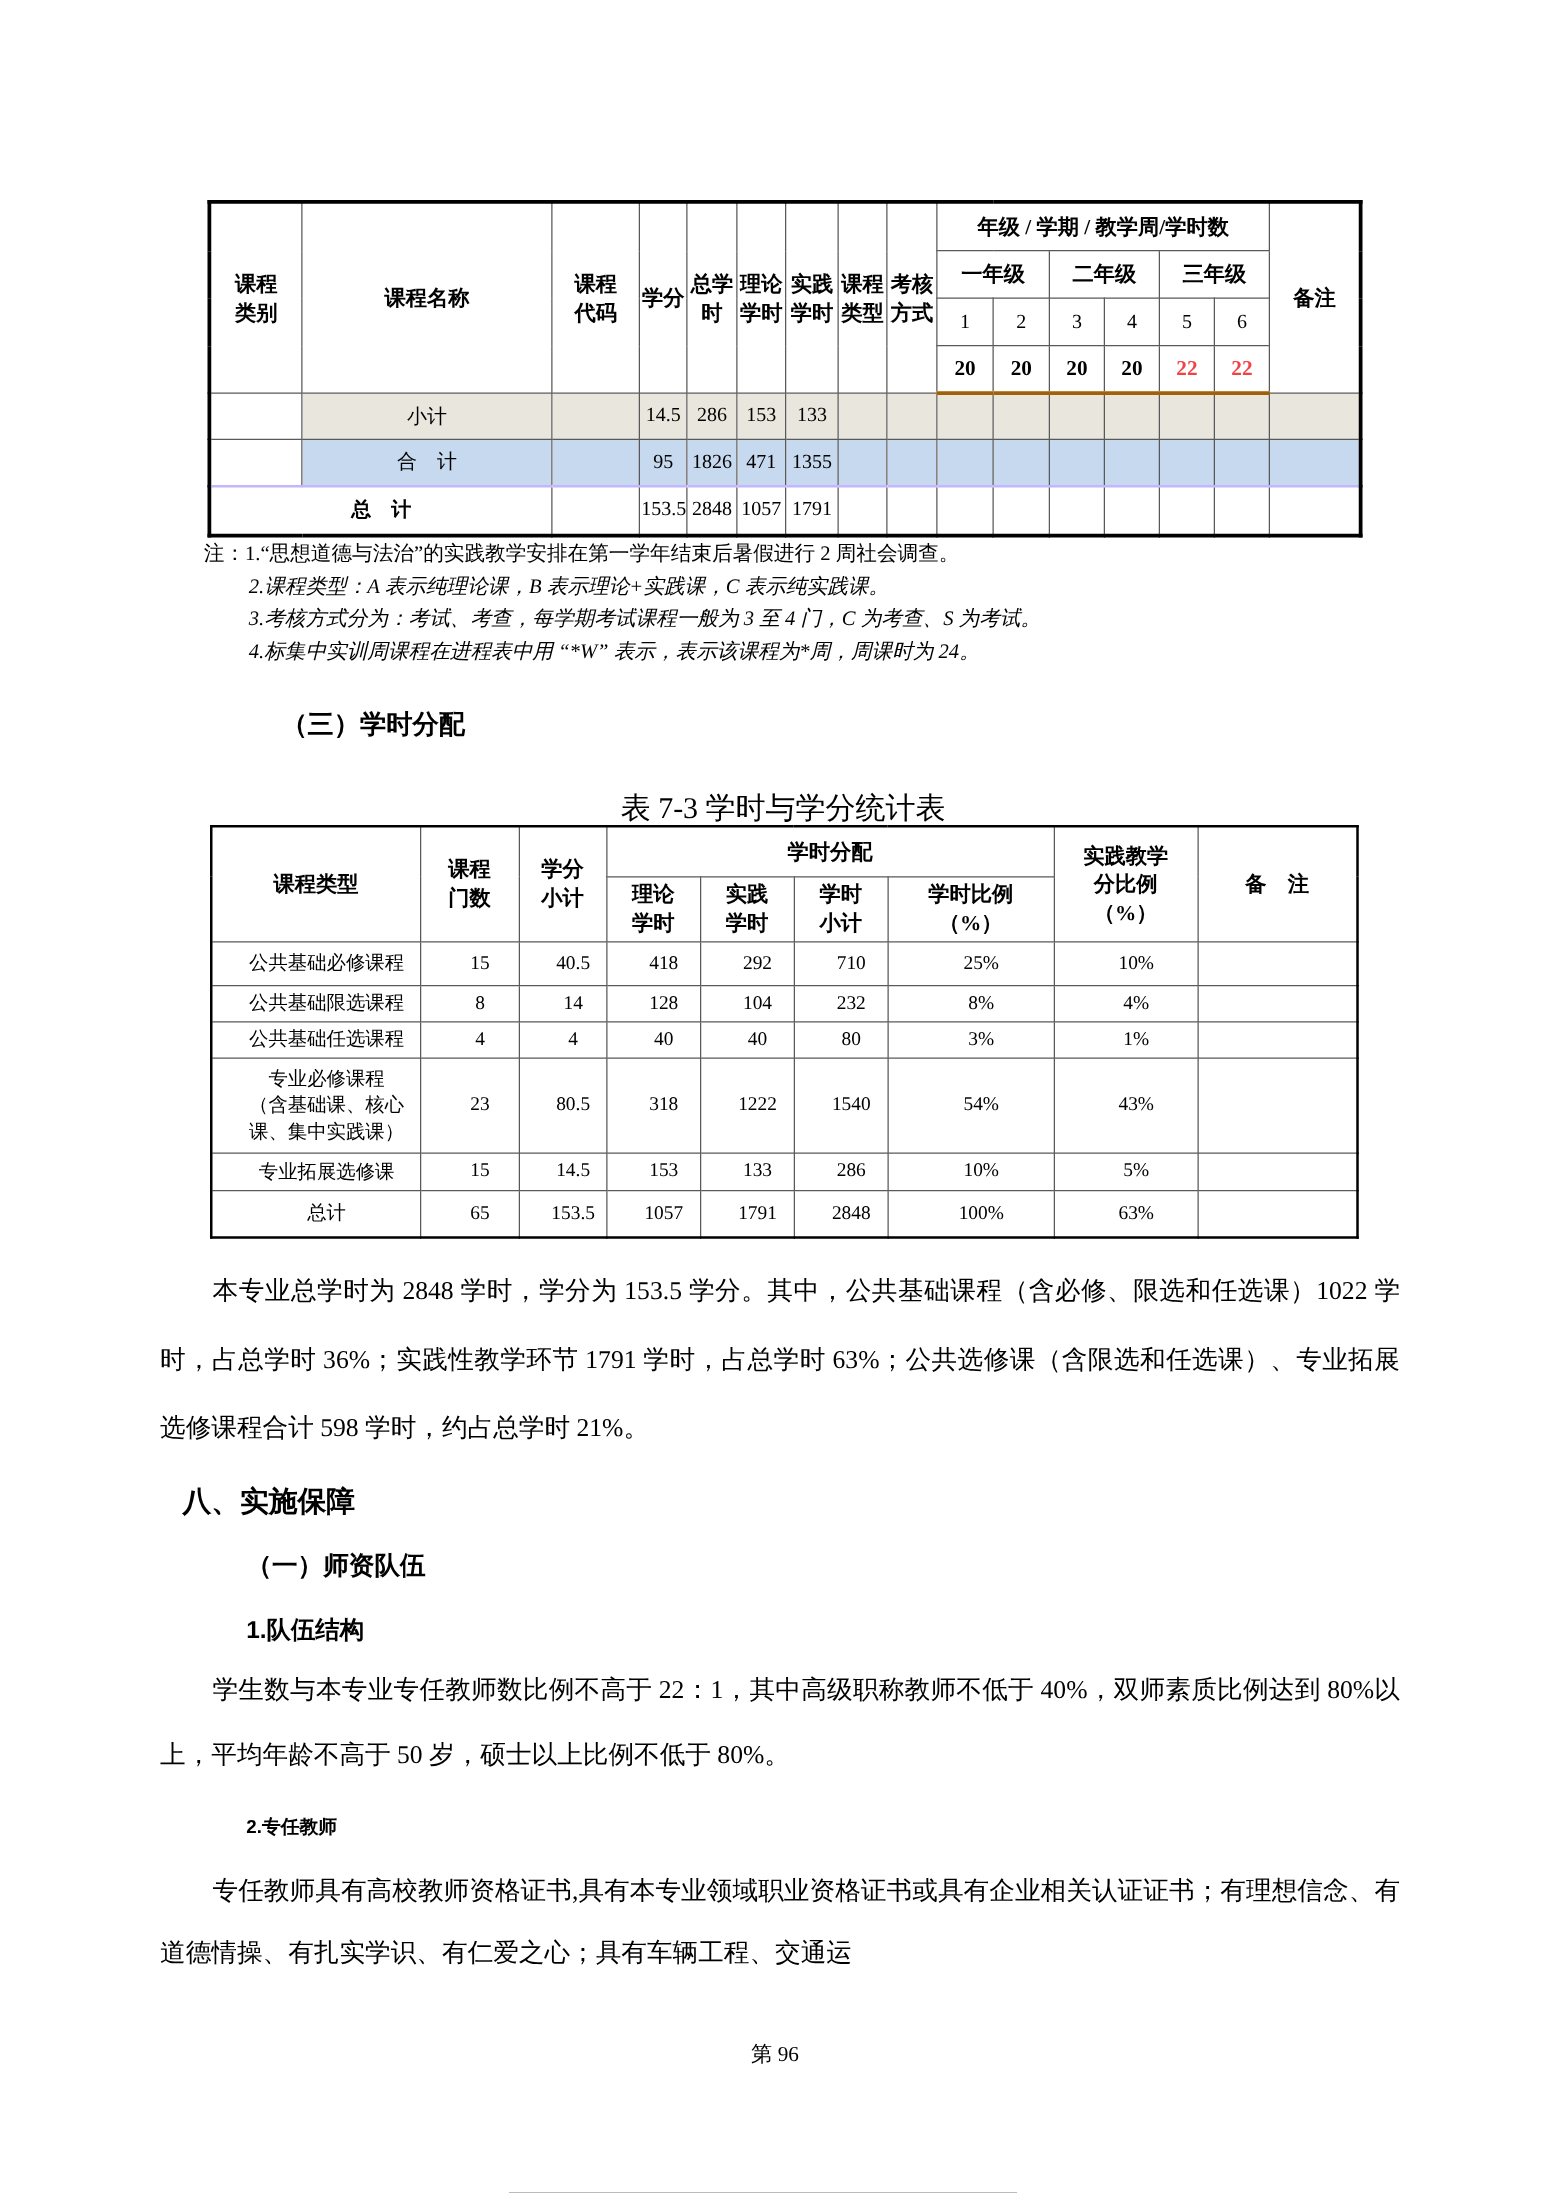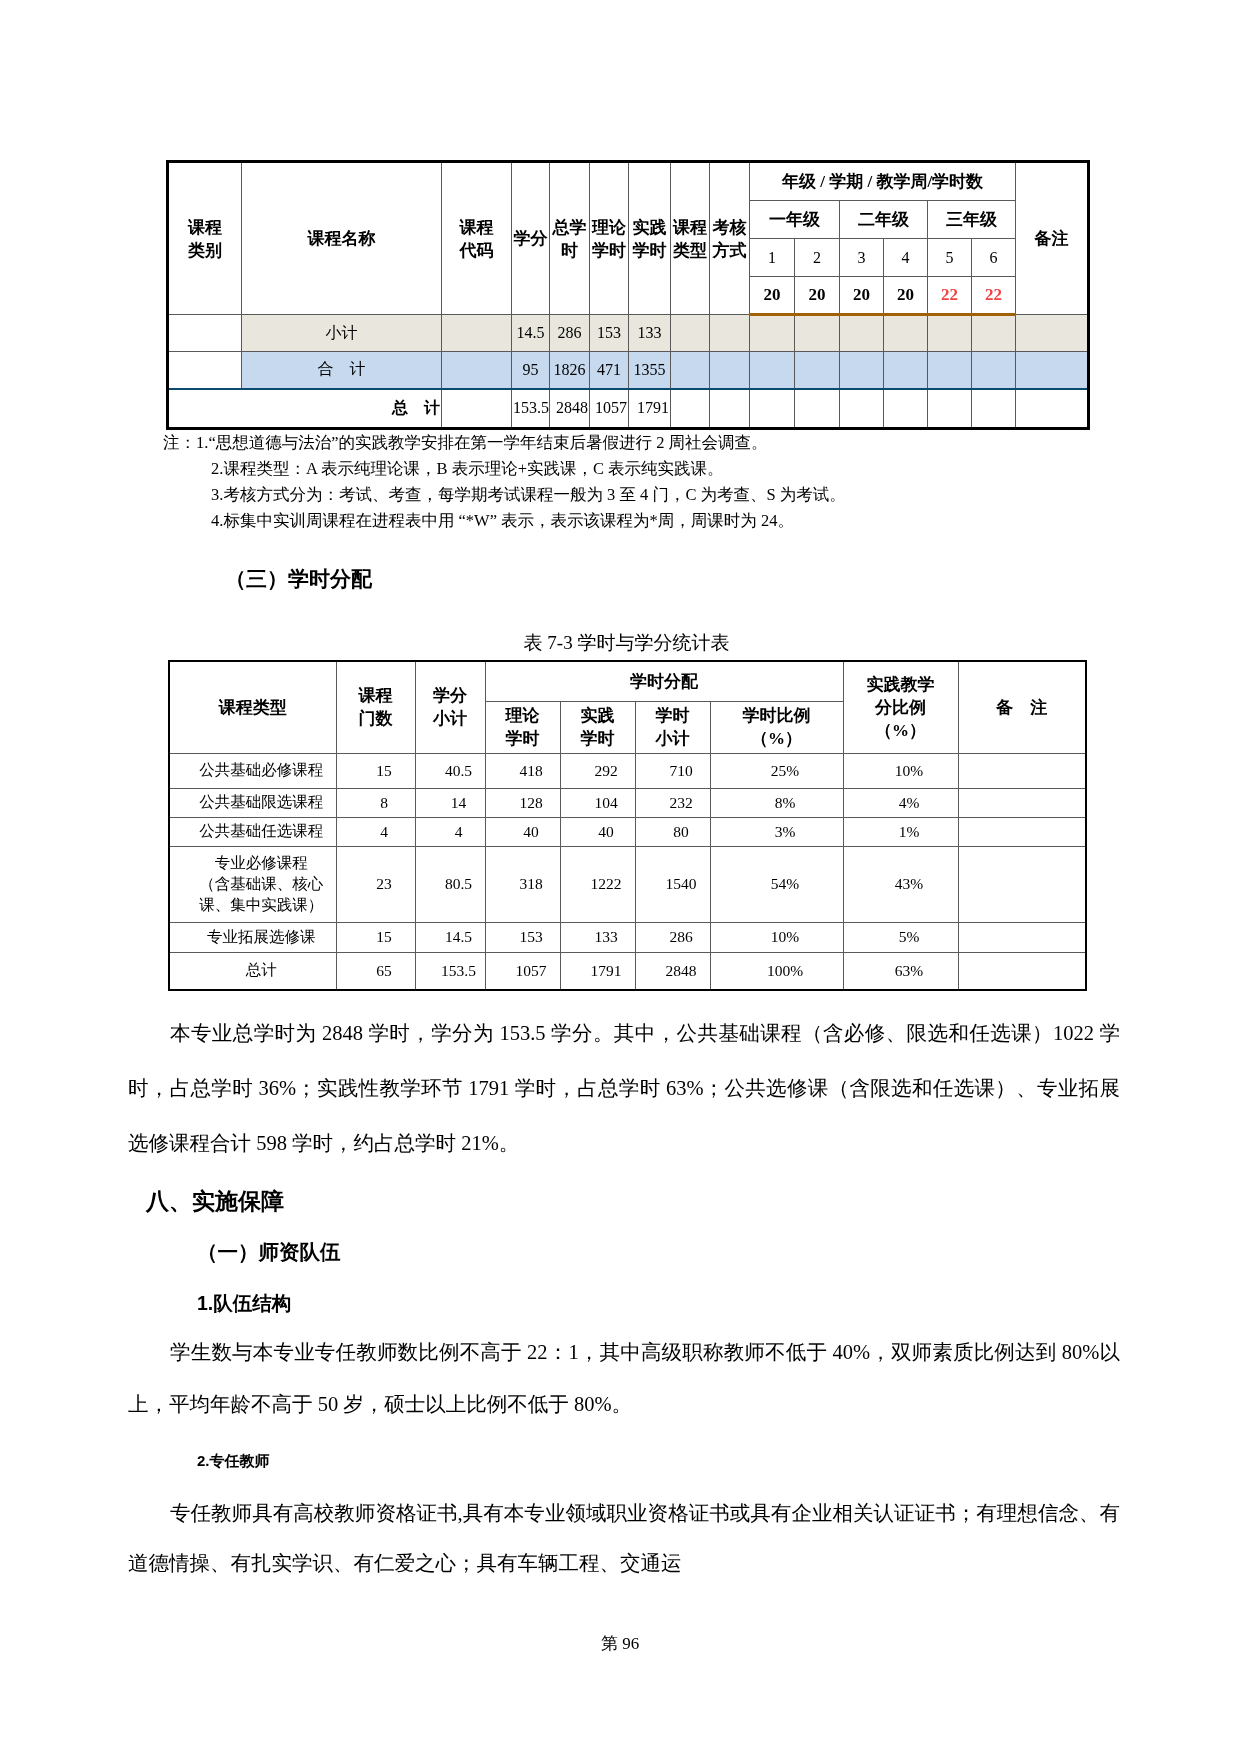--- a/index.html
+++ b/index.html
@@ -16,32 +16,32 @@
     padding:0 1px; white-space:pre-line; overflow:hidden;
   }
   th { font-weight:bold; }
   
   #t1 { position:absolute; left:166px; top:160px; width:922px; border:3px solid #000; }
   #t1 th { font-size:17px; }
   #t1 td { font-size:16px; }
   #t1 .hr1 { height:39px; } #t1 .hr2 { height:38px; } #t1 .hr3 { height:38px; }
   #t1 .hr4 { height:38px; } #t1 .hr4 th { border-bottom:3px solid #a16207; }
   #t1 .dr1 { height:37px; } #t1 .dr2 { height:37px; }
-  #t1 .dr3 { height:40px; } #t1 .dr3 td { border-top:2px solid #0c4a6e;text-align:right; }
+  #t1 .dr3 { height:40px; } #t1 .dr3 td { border-top:2px solid #c4b5fd; }
   .bg-gray { background:#e9e7dd; }
   .bg-blue { background:#c6d9ee; }
   .red { color:#ef4444; }
   
   .notes { position:absolute; left:163px; top:430px; width:910px; font-size:16.5px; }
   .note-line { line-height:26px; }
-  .note-rest { margin-left:48px; }
+  .note-rest { margin-left:36px;font-style:italic; }
   
   .h-bold-sans { font-family:"Liberation Sans","DejaVu Sans",sans-serif; font-weight:bold; position:absolute; }
   .h-sec3 { left:225px; top:565px; font-size:21px; }
-  .t2-caption { position:absolute; left:168px; top:630px; width:917px; text-align:center; font-size:19px; }
+  .t2-caption { position:absolute; left:168px; top:630px; width:917px; text-align:center; font-size:24px; }
   .h-sec8 { left:146px; top:1186px; font-size:23px; }
   .h-sub1 { left:197px; top:1238px; font-size:20.5px; }
   .h-item1 { left:197px; top:1290px; font-size:19.5px; }
   .h-item2 { left:197px; top:1452px; font-size:15px; }
   
   #t2 { position:absolute; left:168px; top:660px; width:917px; border:2.5px solid #000; }
   #t2 th { font-size:17px; }
   #t2 td { font-size:15.5px;padding-left:18px; }
   #t2 .hr1 { height:40px; } #t2 .hr2 { height:52px; }
   #t2 .r1 { height:35px; } #t2 .r2 { height:29px;margin-top:13px; } #t2 .r3 { height:29px; }

